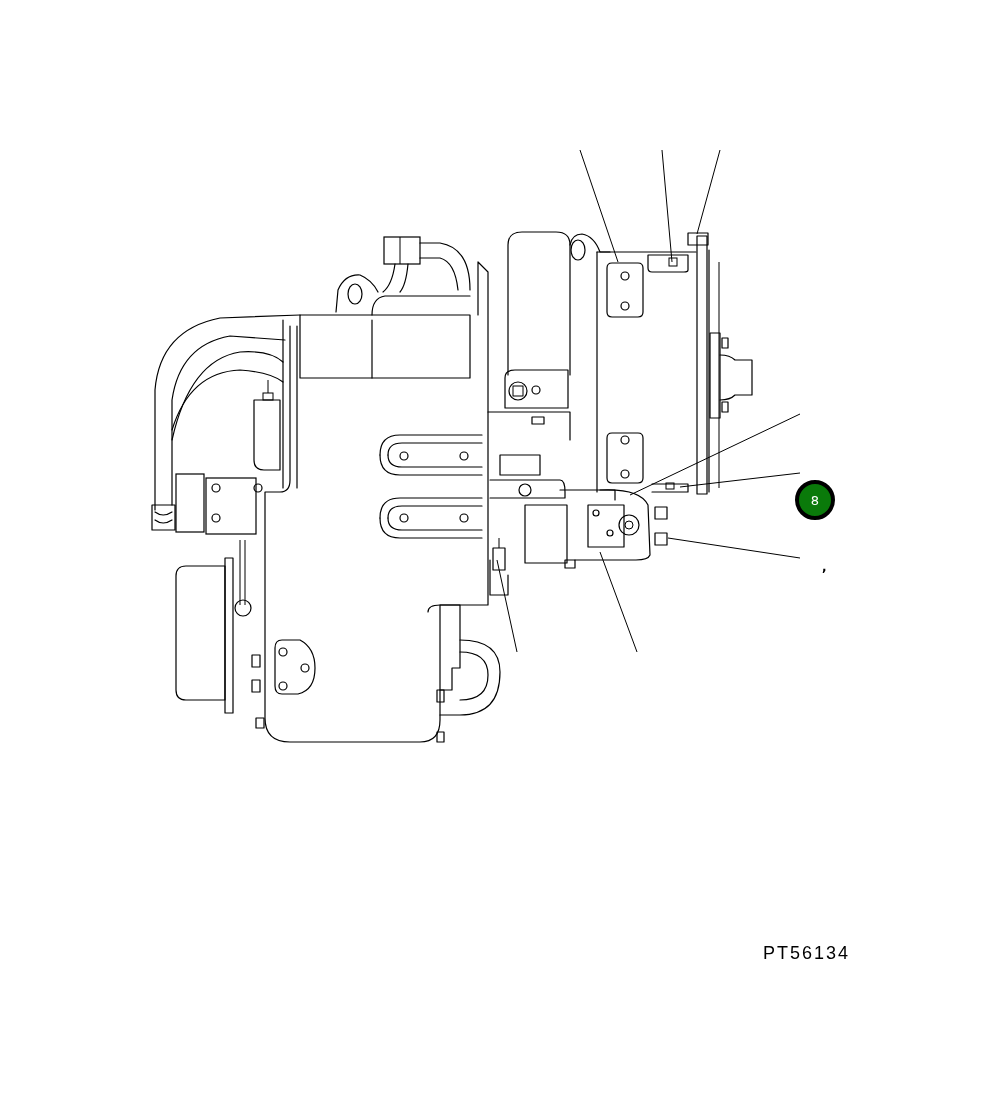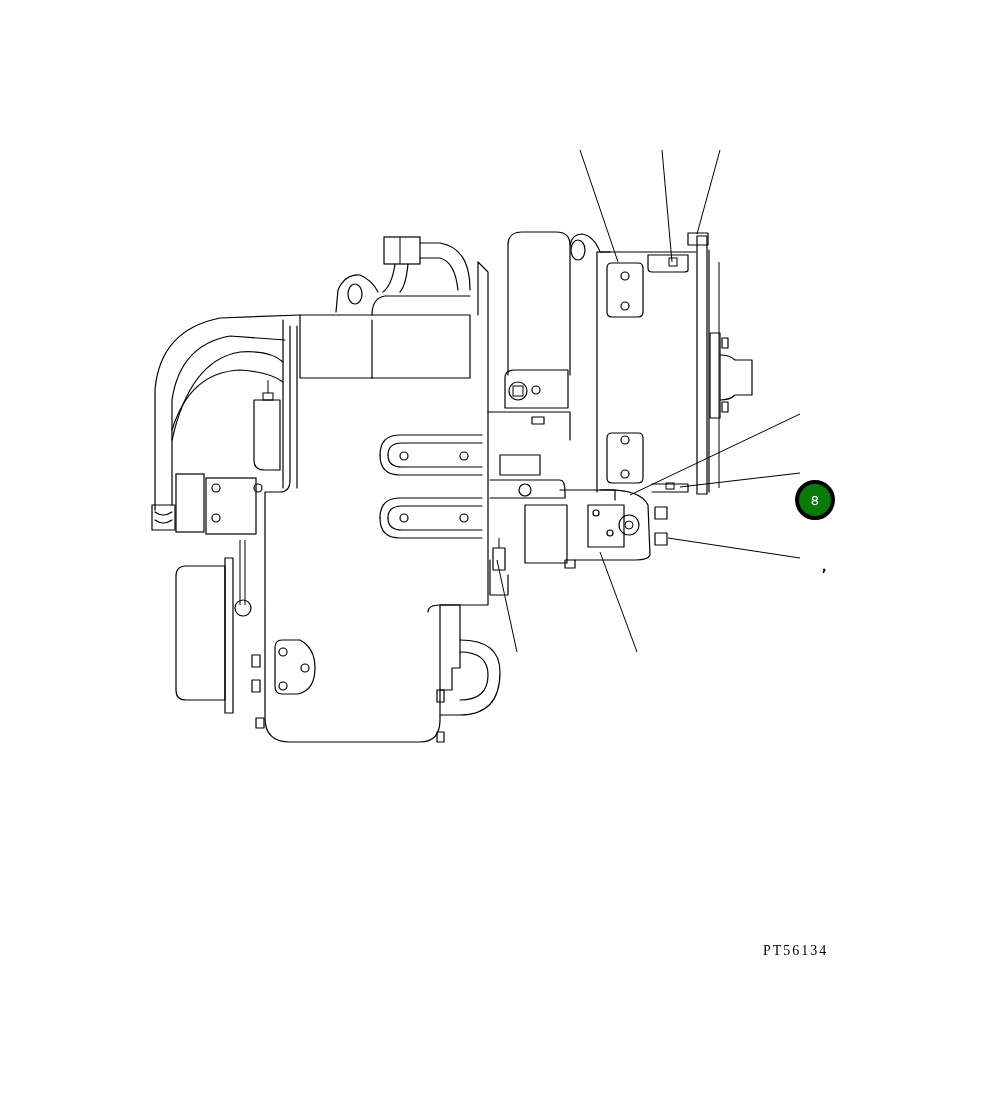--- a/index.html
+++ b/index.html
@@ -9,22 +9,22 @@
     .ln { fill: none; stroke: #000; stroke-width: 1.2; stroke-linejoin: round; stroke-linecap: round; }
     .thin { fill: none; stroke: #000; stroke-width: 1; }
     .fillw { fill: #fff; stroke: #000; stroke-width: 1.2; }
     .callout {
       position: absolute; left: 795px; top: 480px; width: 40px; height: 40px;
       border-radius: 50%; background: #0a7a0a; border: 4px solid #000; box-sizing: border-box;
       color: #ffffff; font-family: "DejaVu Sans", sans-serif; font-size: 13px;
       display: flex; align-items: center; justify-content: center; cursor: pointer;
     }
     .figure-id {
-      position: absolute; left: 763px; top: 943px; font-size: 14px; letter-spacing: 2px; color: #000;
-      font-family: Liberation Serif, serif;
+      position: absolute; left: 763px; top: 943px; font-size: 18px; letter-spacing: 2px; color: #000;
+      font-family: Liberation Sans, sans-serif;
     }
     .tick-mark {
       position: absolute; left: 822px; top: 560px; font-size: 12px; color: #000;
       font-family: "DejaVu Sans", sans-serif; font-weight: bold;
     }
   </style>
 </head>
 <body>
 
 <svg id="drawing" viewBox="0 0 983 1108" xmlns="http://www.w3.org/2000/svg">

